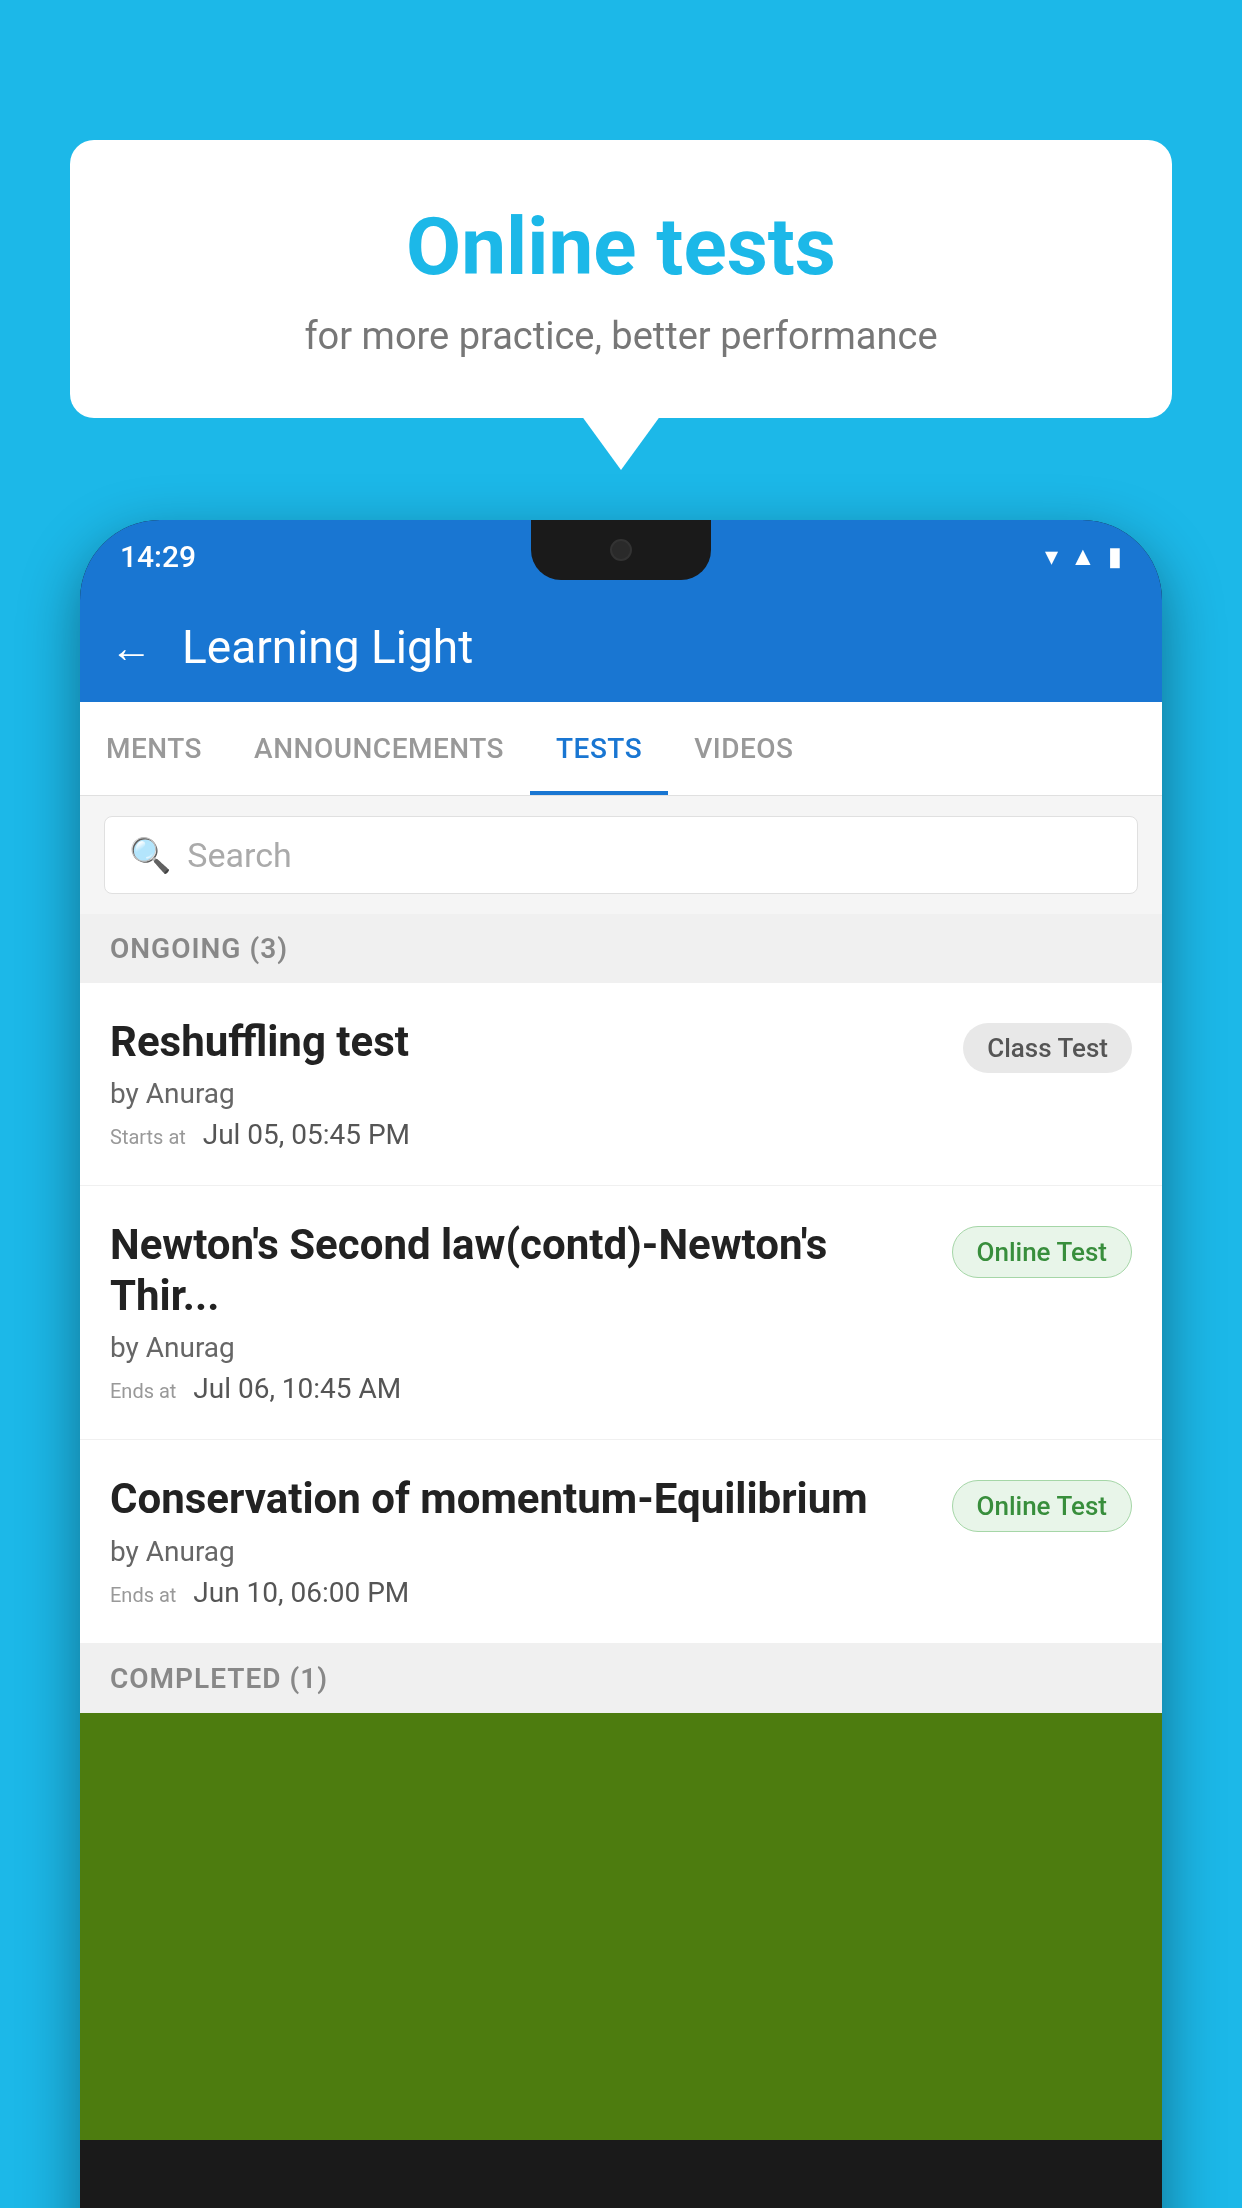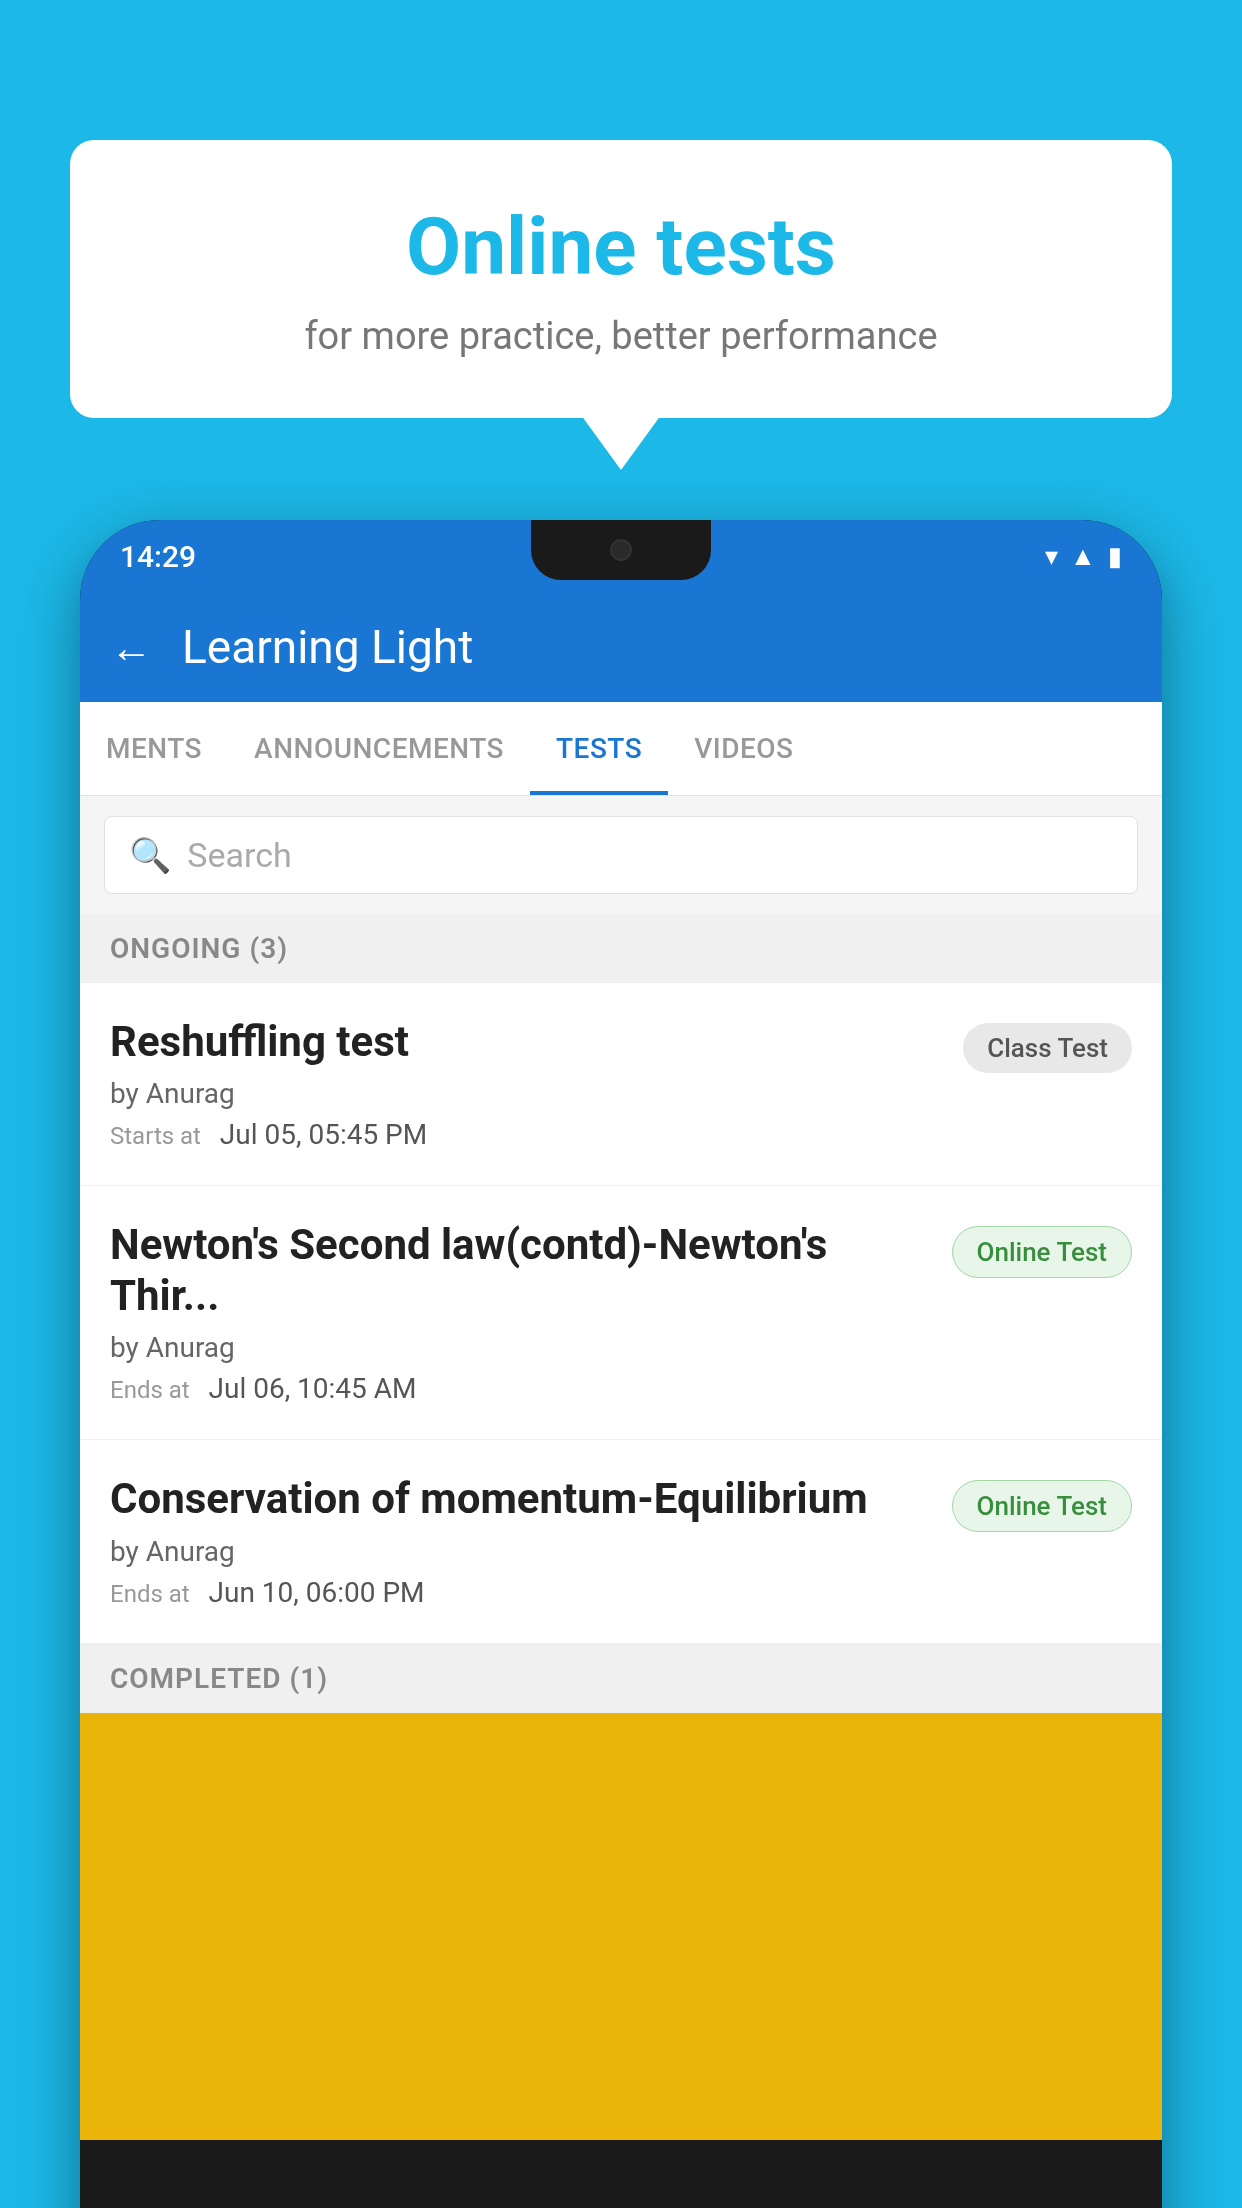--- a/index.html
+++ b/index.html
@@ -296,41 +296,41 @@
     }
 
     .badge-online {
       background: #e8f5e9;
       color: #388e3c;
       border: 1px solid #a5d6a7;
     }
 
     .time-label {
       color: #999;
-      font-size: 24px;
+      font-size: 20px;
     }
 
     .time-value {
       color: #555;
       font-size: 28px;
     }
 
     
     .completed-header {
       background: #f0f0f0;
       padding: 18px 30px;
       font-size: 28px;
       color: #888;
       font-weight: 600;
       letter-spacing: 1px;
       text-transform: uppercase;
     }
 
     .phone-content {
-      background: #eab308;
+      background: #4d7c0f;
       height: calc(1620px - 72px - 110px);
       overflow: hidden;
     }
   </style>
 </head>
 <body>
 
 <div class="speech-bubble-container">
   <div class="speech-bubble">
     <div class="bubble-title">Online tests</div>

